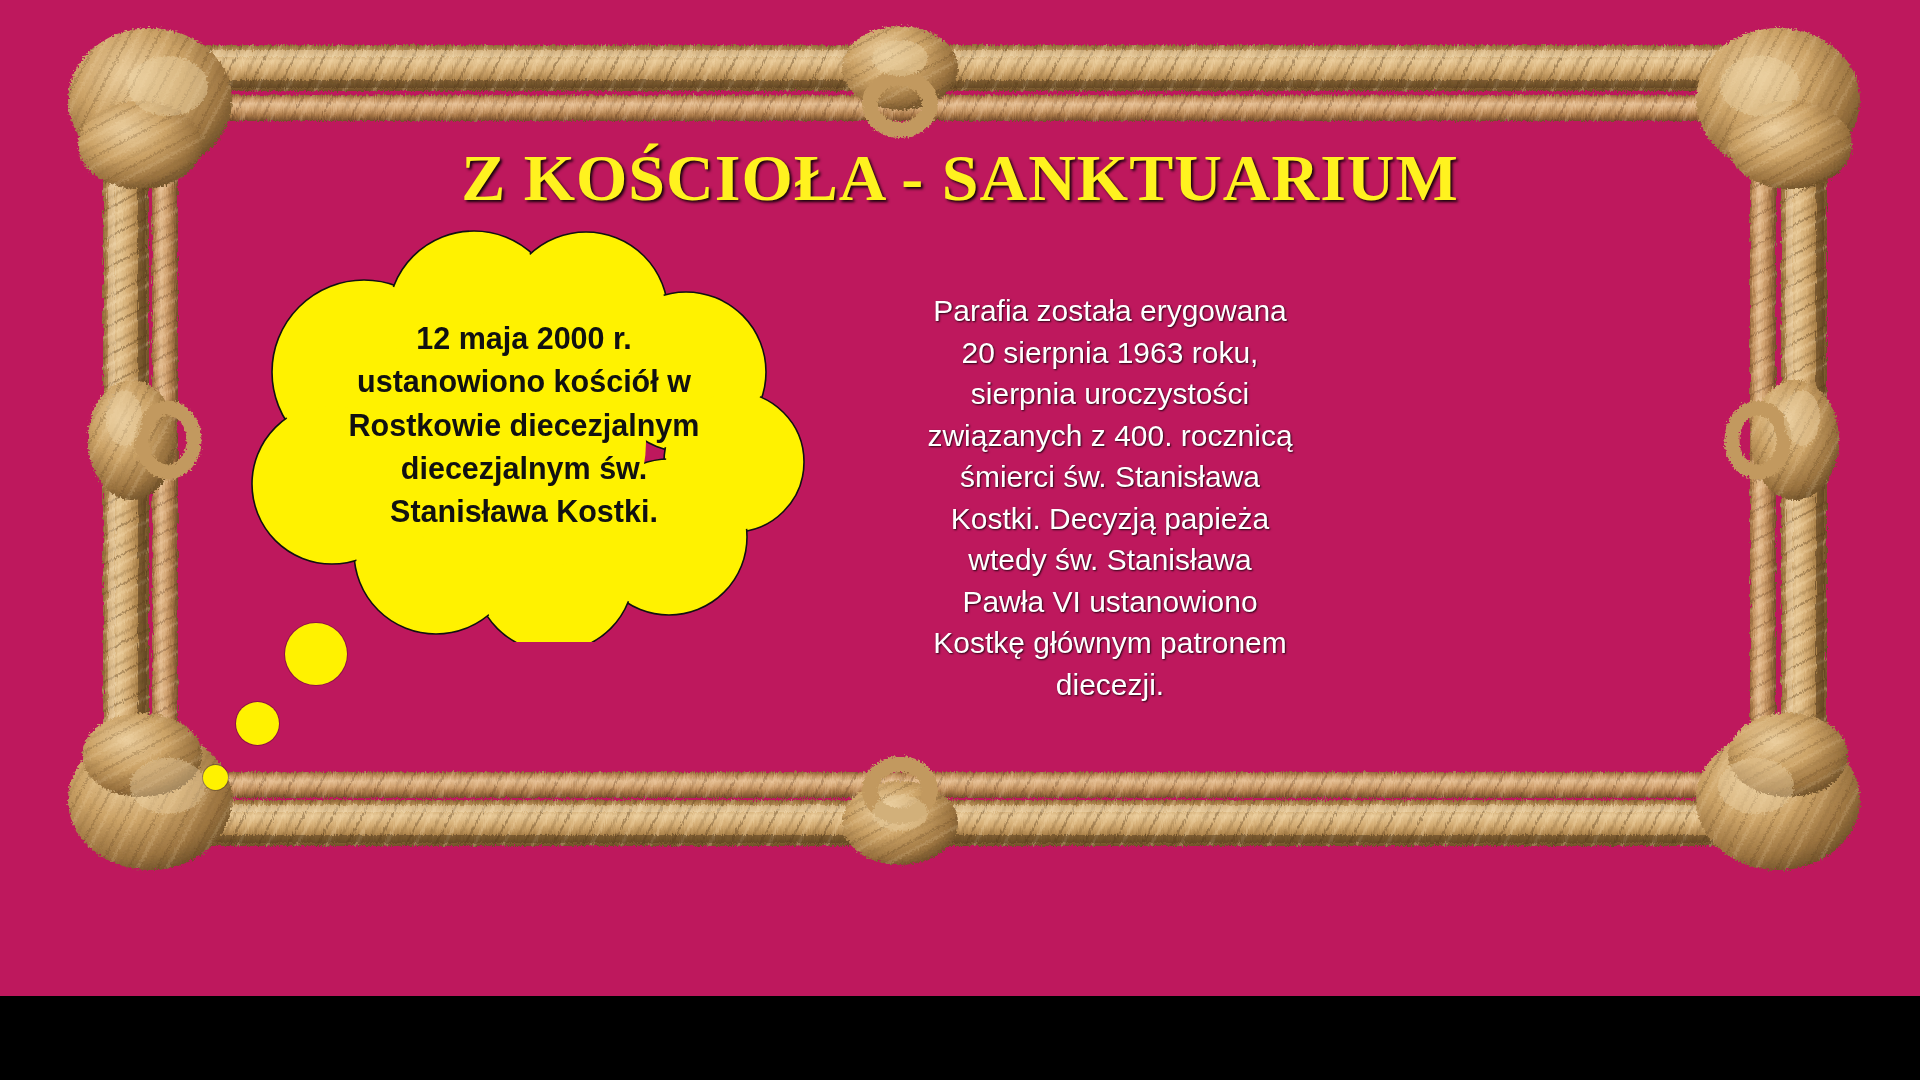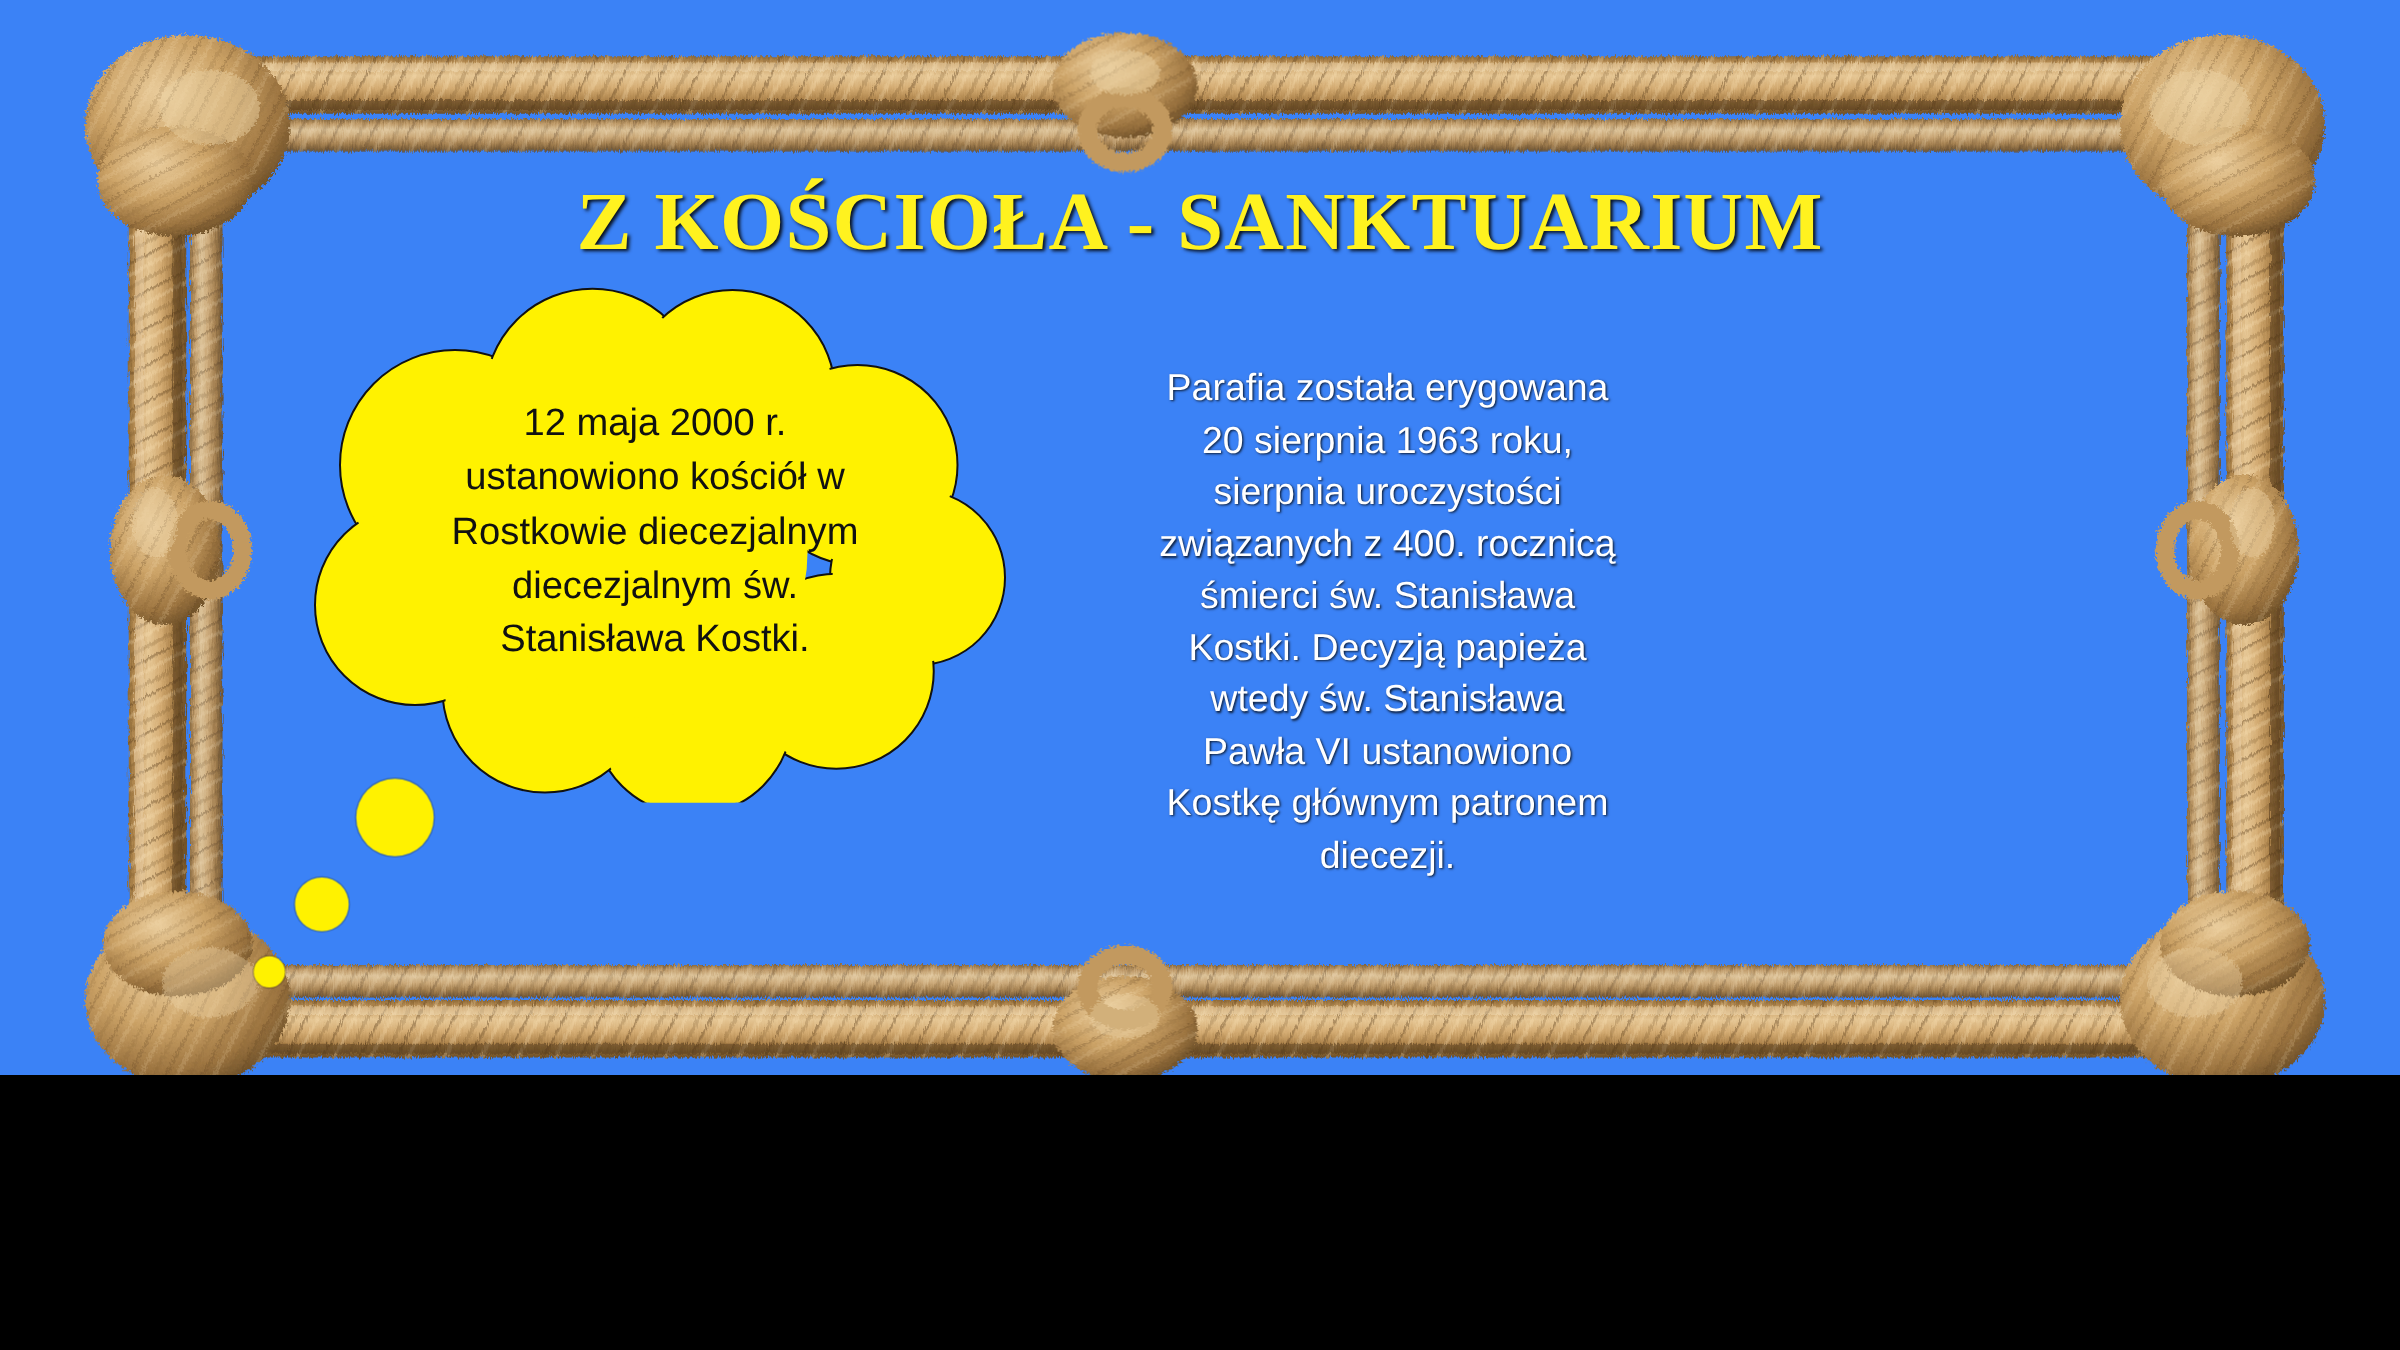--- a/index.html
+++ b/index.html
@@ -9,22 +9,22 @@
   }
   body {
     width: 1920px;
     height: 1080px;
     overflow: hidden;
     font-family: "Liberation Sans", sans-serif;
   }
   #slide {
     position: relative;
     width: 1920px;
-    height: 860px;
-    background: #3b82f6;
+    height: 996px;
+    background: #be185d;
     overflow: hidden;
   }
 
   
   #rope-frame {
     position: absolute;
     left: 0; top: 0;
     width: 1920px;
     height: 1080px;
     pointer-events: none;
@@ -62,21 +62,21 @@
     height: 420px;
   }
   #cloud-text {
     position: absolute;
     left: 110px;
     top: 95px;
     width: 400px;
     text-align: center;
     color: #111111;
     font-family: "Liberation Sans", sans-serif;
-    font-weight: normal;
+    font-weight: bold;
     font-size: 30.5px;
     line-height: 1.42;
   }
   #cloud-text .ln { display: block; white-space: nowrap; }
 
   
   .thought-dot {
     position: absolute;
     background: #FFF200;
     border-radius: 50%;

